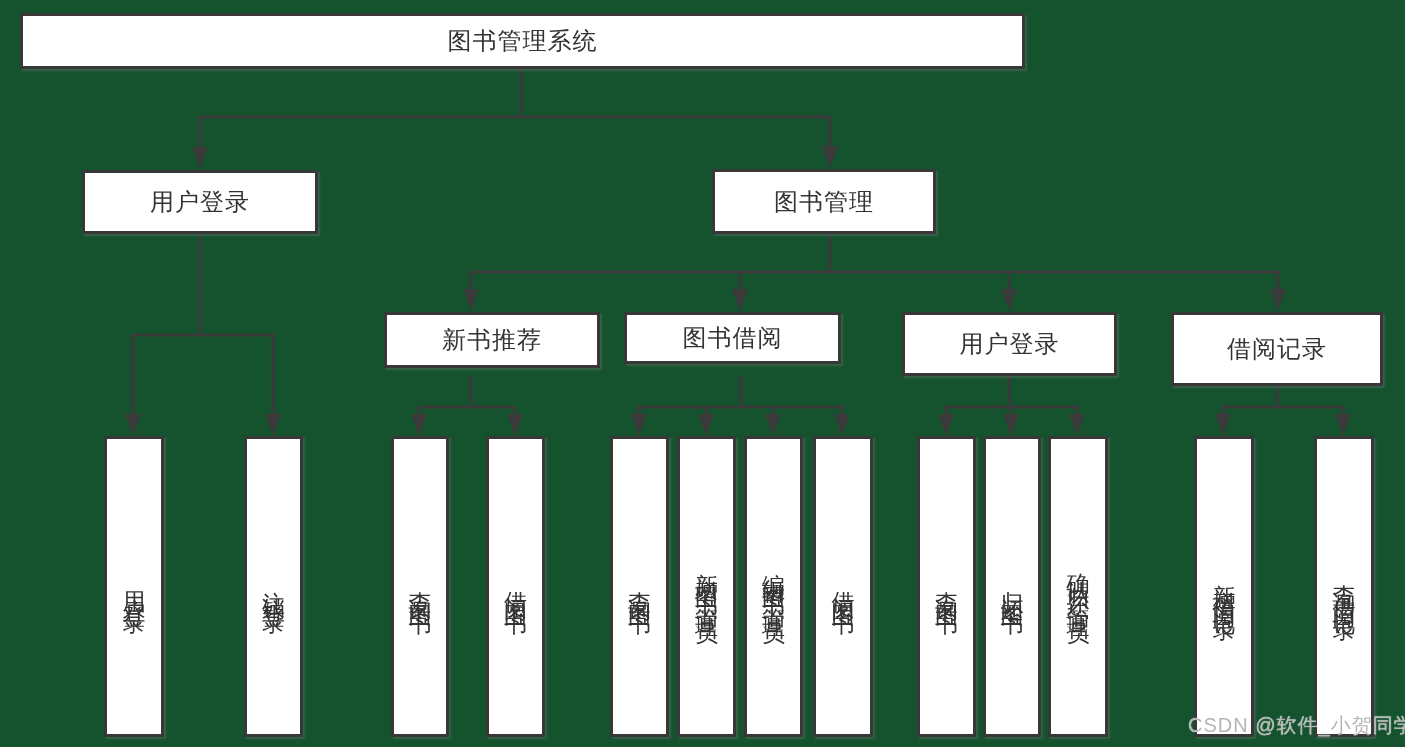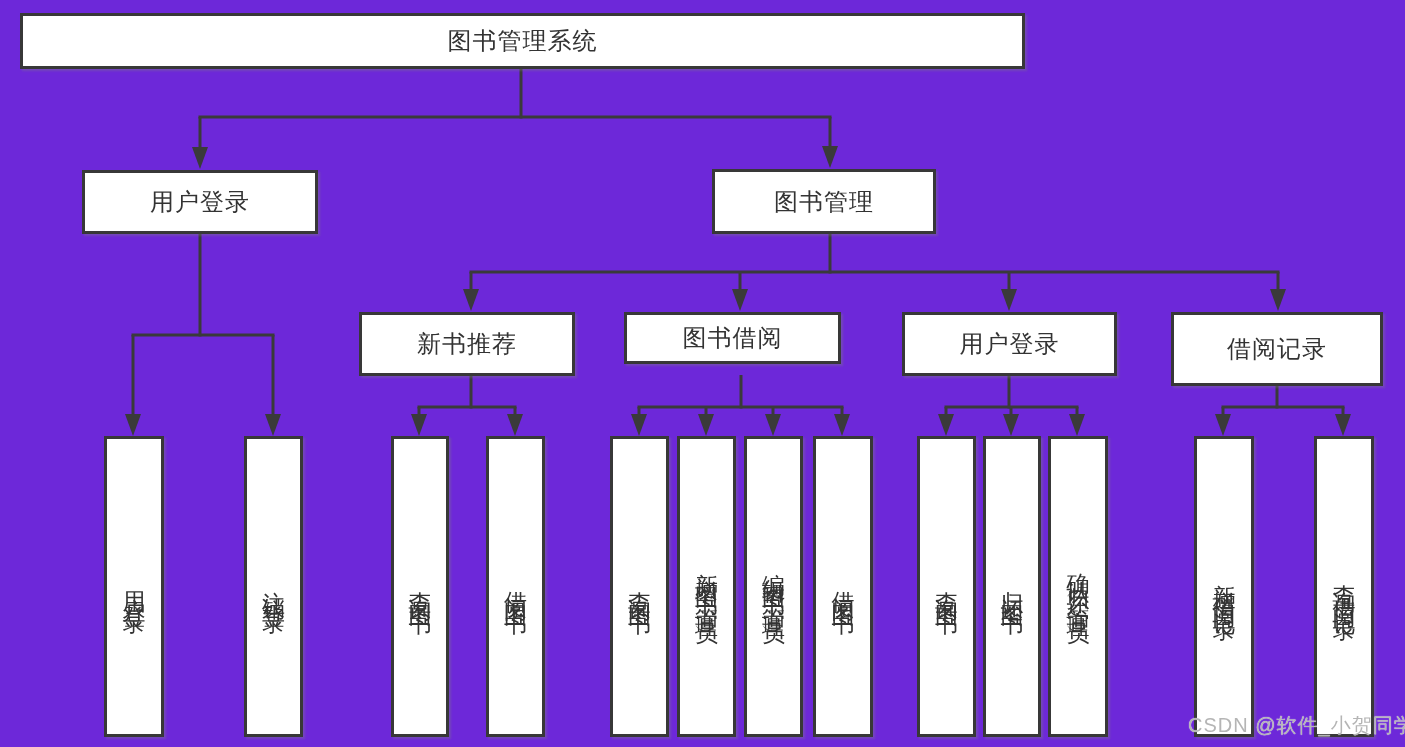--- a/index.html
+++ b/index.html
@@ -5,21 +5,21 @@
   html, body {
     margin: 0;
     padding: 0;
     background: #ffffff;
   }
   * { box-sizing: border-box; }
   #canvas {
     position: relative;
     width: 1405px;
     height: 747px;
-    background: #6d28d9;
+    background: #14532d;
     overflow: hidden;
     font-family: "Liberation Sans", "DejaVu Sans", sans-serif;
     color: #333333;
   }
   .wires {
     position: absolute;
     left: 0;
     top: 0;
     pointer-events: none;
   }
@@ -49,21 +49,21 @@
     font-size: 23px;
     line-height: 1;
     writing-mode: vertical-rl;
     text-orientation: mixed;
     letter-spacing: 7px;
   }
   
   .n-root            { left: 20px;   top: 13px;  width: 1005px; height: 56px;  }
   .n-user-login      { left: 82px;   top: 170px; width: 236px;  height: 64px;  }
   .n-book-mgmt       { left: 712px;  top: 169px; width: 224px;  height: 65px;  }
-  .n-new-book-rec    { left: 359px;  top: 312px; width: 216px;  height: 64px; text-align: center;  }
+  .n-new-book-rec    { left: 384px;  top: 312px; width: 216px;  height: 56px; text-align: center;  }
   .n-book-borrow     { left: 624px;  top: 312px; width: 217px;  height: 52px;  }
   .n-current-borrow  { left: 902px;  top: 312px; width: 215px;  height: 64px;  }
   .n-borrow-record   { left: 1171px; top: 312px; width: 212px;  height: 74px;  }
   .lf { top: 436px; height: 301px; }
   .l-user-login      { left: 104px;  width: 60px; }
   .l-logout          { left: 244px;  width: 59px; }
   .l-query-book-1    { left: 391px;  width: 58px; }
   .l-borrow-book-1   { left: 486px;  width: 59px; }
   .l-query-book-2    { left: 610px;  width: 59px; }
   .l-add-book        { left: 677px;  width: 59px; }

